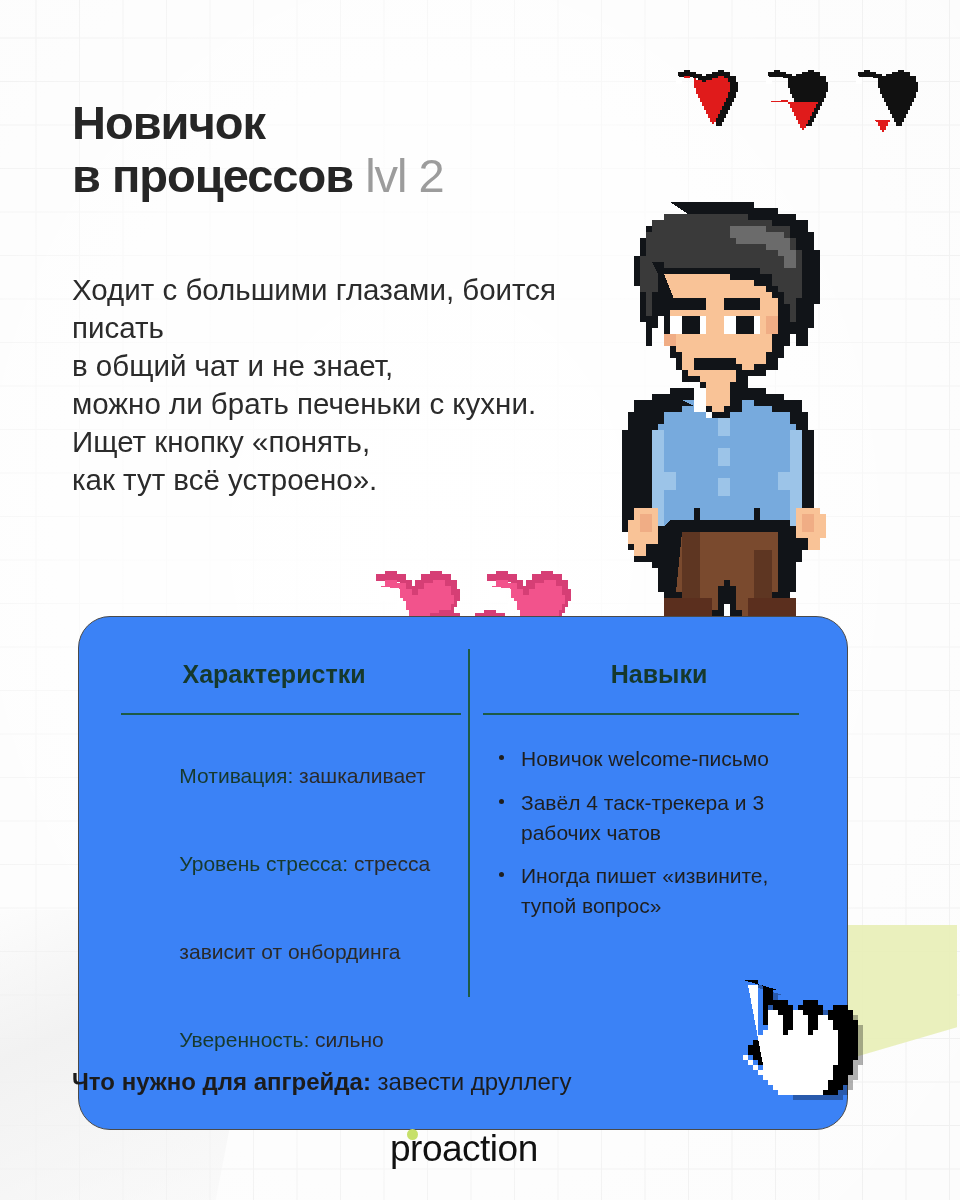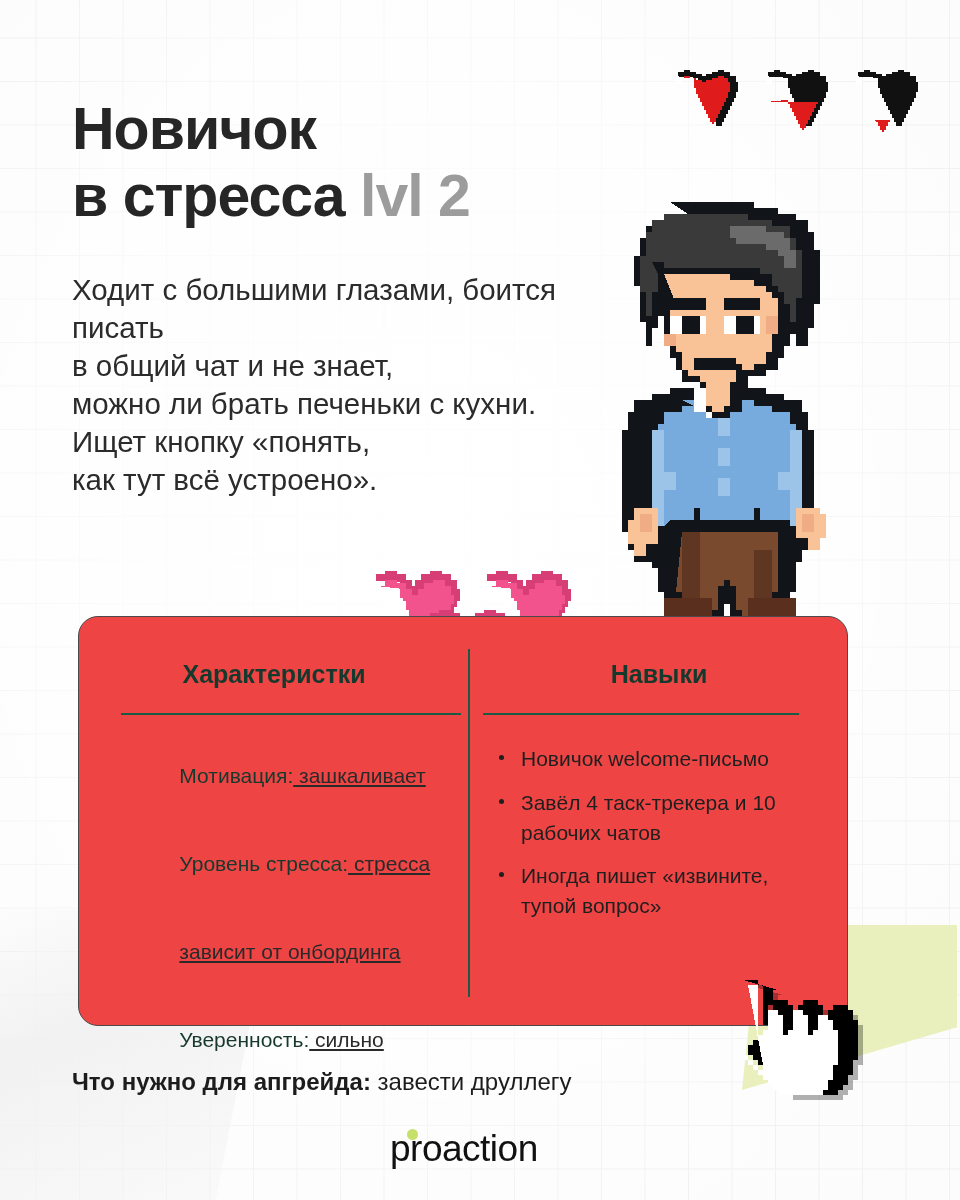--- a/index.html
+++ b/index.html
@@ -53,30 +53,30 @@
   }
 
   
   #title-block {
     position: absolute;
     left: 72px;
     top: 96px;
     width: 620px;
   }
   .title-line {
-    font-size: 59px;
+    font-size: 47px;
     font-weight: bold;
     color: #262626;
     letter-spacing: -1px;
     line-height: 1.13;
     white-space: nowrap;
   }
   .title-lvl {
     color: #9c9c9c;
-    font-weight: bold;
+    font-weight: normal;
   }
 
   #intro-text {
     position: absolute;
     left: 72px;
     top: 271px;
     width: 500px;
     font-size: 29.5px;
     line-height: 1.29;
     color: #2b2b2b;
@@ -91,24 +91,24 @@
   #pink-hearts { left: 364px; top: 565px; width: 222px; height: 120px; }
   #character { left: 604px; top: 196px; width: 252px; height: 420px; }
   #hand-cursor { left: 718px; top: 975px; width: 150px; height: 125px; }
 
   
   #stat-card {
     position: absolute;
     left: 78px;
     top: 616px;
     width: 770px;
-    height: 410px;
-    background: #ef4444;
+    height: 514px;
+    background: #3b82f6;
     border: 1.5px solid #4a4a4a;
-    border-radius: 20px;
+    border-radius: 32px;
     box-sizing: border-box;
   }
   .card-col {
     position: absolute;
     top: 0;
   }
   #col-stats { left: 0px; width: 390px; }
   #col-skills { left: 390px; width: 380px; }
 
   .col-heading {
@@ -131,21 +131,21 @@
     width: 330px;
   }
   .stat-row {
     font-size: 21px;
     color: #1f1f1f;
     line-height: 1.0;
     margin-bottom: 25px;
     white-space: pre-wrap;
   }
   .stat-label { font-weight: normal; color: #17392d; }
-  .stat-value { color: #2a2a2a; text-decoration: underline; }
+  .stat-value { color: #2a2a2a; }
 
   #skill-list {
     margin: 29px 0 0 26px;
     width: 330px;
     padding: 0;
     list-style: none;
   }
   .skill-row {
     position: relative;
     font-size: 21px;
@@ -335,33 +335,33 @@
     <div id="col-skills" class="card-col">
       <div class="col-heading">Навыки</div>
       <div class="col-rule"></div>
       <ul id="skill-list">
         <li class="skill-row">
           <span class="skill-bullet"></span>
           <span>Новичок welcome-письмо</span>
         </li>
         <li class="skill-row">
           <span class="skill-bullet"></span>
-          <span>Завёл 4 таск-трекера и 10 рабочих чатов</span>
+          <span>Завёл 4 таск-трекера и 3 рабочих чатов</span>
         </li>
         <li class="skill-row">
           <span class="skill-bullet"></span>
           <span>Иногда пишет «извините, тупой вопрос»</span>
         </li>
       </ul>
     </div>
   </div>
 
   <div id="title-block">
     <div class="title-line">Новичок</div>
-    <div class="title-line"><span>в стресса</span> <span class="title-lvl">lvl 2</span></div>
+    <div class="title-line"><span>в процессов</span> <span class="title-lvl">lvl 2</span></div>
   </div>
 
   <div id="intro-text">Ходит с большими глазами, боится писать
 в общий чат и не знает,
 можно ли брать печеньки с кухни. Ищет кнопку «понять,
 как тут всё устроено».</div>
 
   <div id="hand-cursor" class="pixelart">
     <svg viewBox="0 0 30 25" width="150" height="125">
       <g transform="translate(1,1)" opacity="0.30">

